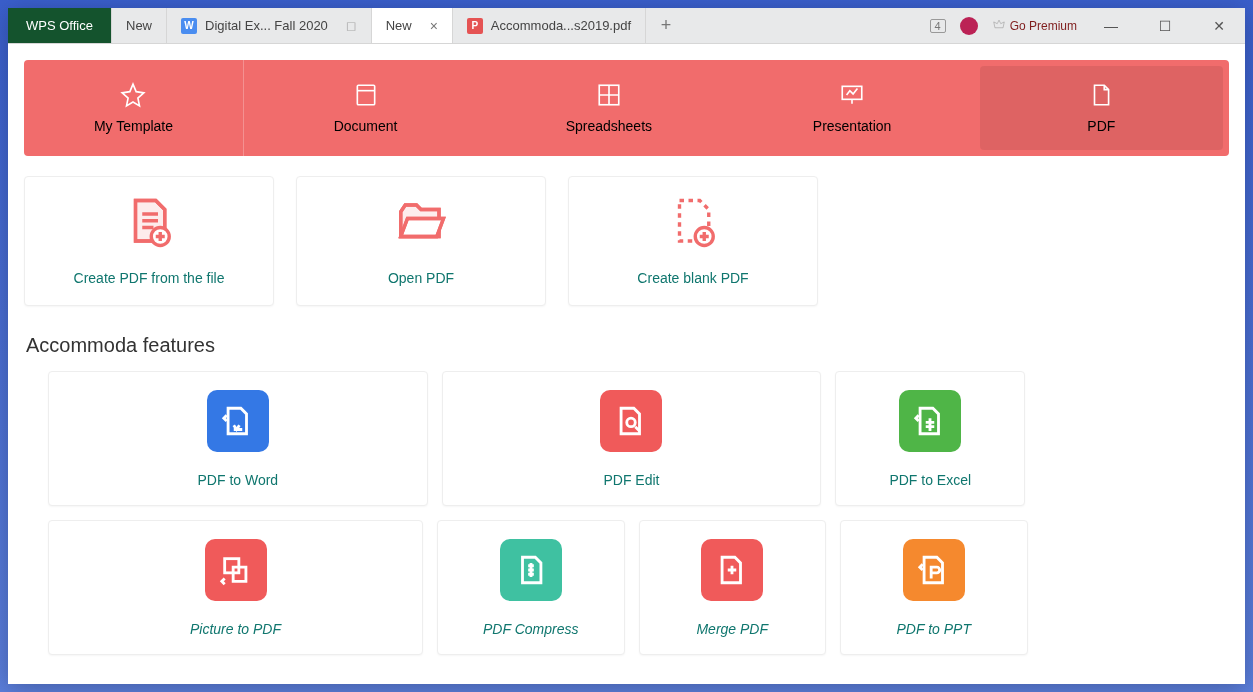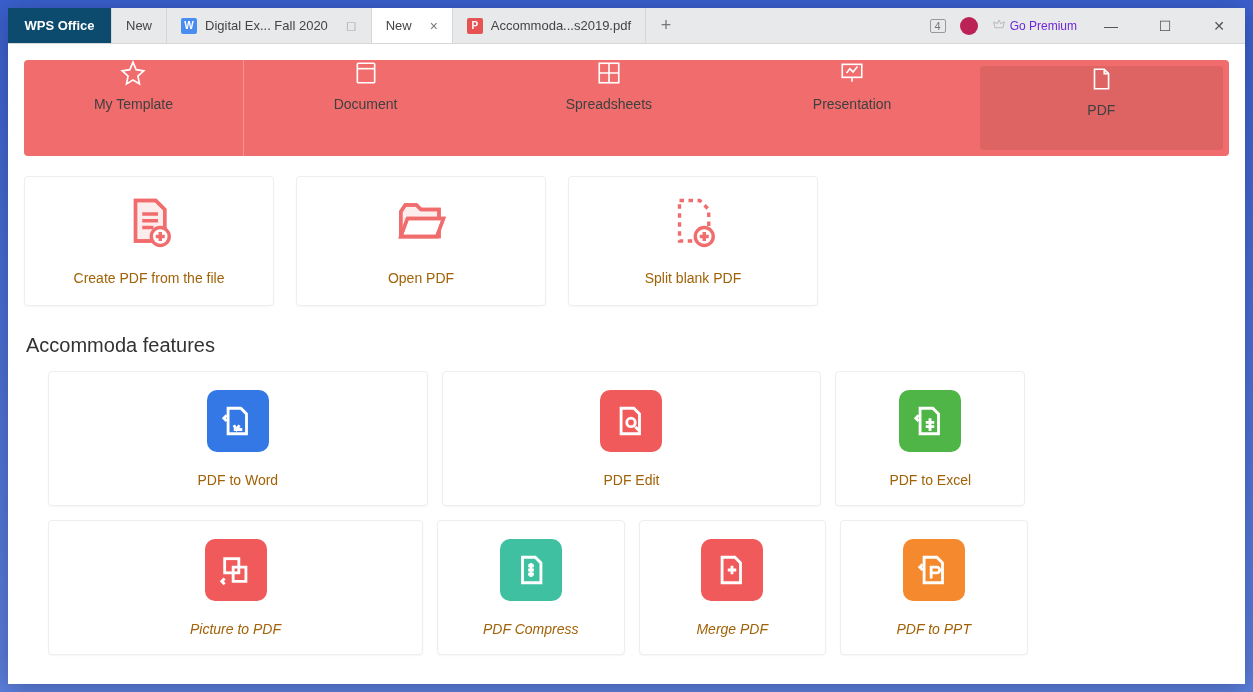--- a/index.html
+++ b/index.html
@@ -1,43 +1,43 @@
 <!DOCTYPE html>
 <html><head>
 <meta charset="utf-8">
 <style>
 * { margin: 0; padding: 0; box-sizing: border-box; font-family: "Segoe UI", -apple-system, sans-serif; }
 body { width: 1253px; height: 692px; background: linear-gradient(180deg, #3a5fcc 0%, #5b7edb 100%); overflow: hidden; }
 .window { position: absolute; top: 8px; left: 8px; right: 8px; bottom: 8px; background: #fff; border-radius: 4px; box-shadow: 0 4px 24px rgba(0,0,0,.25); display: flex; flex-direction: column; }
 .titlebar { display: flex; align-items: stretch; height: 36px; background: #e8e9ea; border-bottom: 1px solid #d6d6d6; }
 .titlebar .tab { display: flex; align-items: center; padding: 0 14px; font-size: 13px; color: #444; border-right: 1px solid #d6d6d6; position: relative; cursor: pointer; gap: 8px; }
-.tab.app { background: #0c4a6e; color: #fff; font-weight: 700; min-width: 104px; justify-content: center; }
+.tab.app { background: #14532d; color: #fff; font-weight: 400; min-width: 104px; justify-content: center; }
 .tab.active { background: #fff; }
 .tab .icon { width: 16px; height: 16px; display: inline-flex; align-items: center; justify-content: center; font-size: 10px; font-weight: bold; border-radius: 2px; color: #fff; }
 .tab .close { margin-left: 10px; color: #777; font-size: 14px; line-height: 1; }
 .tab .aux { margin-left: 10px; color: #aaa; font-size: 13px; }
 .addtab { width: 40px; display:flex;align-items:center;justify-content:center;font-size:18px;color:#777;cursor:pointer; }
 .title-spacer { flex: 1; }
 .title-tools { display:flex; align-items:center; gap:14px; padding: 0 6px; color:#777; }
 .title-tools .count { border:1px solid #999; border-radius:2px; padding:0 4px; font-size:11px; }
 .title-tools .avatar { width:18px;height:18px;border-radius:50%;background:#b25; display:inline-block; }
-.title-tools .prem { display:flex; align-items:center; gap:4px; font-size:12px; color:#6d28d9; }
+.title-tools .prem { display:flex; align-items:center; gap:4px; font-size:12px; color:#7f1d1d; }
 .winbtn { width:40px; text-align:center; font-size:14px; color:#555; cursor:pointer; }
 
 .content { flex:1; overflow:auto; padding: 16px; background:#fff; }
 .hero { background: #f16c6c; border-radius:4px; display:flex; height:96px; }
-.hero .seg { flex:1; display:flex; flex-direction:column; align-items:center; gap:10px; color:#404040; font-size:14px; }
+.hero .seg { flex:1; display:flex; flex-direction:column; align-items:center; justify-content:center; gap:10px; color:#000000; font-size:14px; }
 .hero .seg.first { border-right:1px solid rgba(255,255,255,.25); flex:0.9; }
 .hero .seg.active { background: rgba(0,0,0,.08); border-radius:4px; margin:6px; }
 .hero svg { stroke:#fff; fill:none; stroke-width:1.5; }
 
 .row3 { display:flex; gap:22px; margin-top:20px; }
 .card { background:#fff; border:1px solid #eee; border-radius:4px; box-shadow: 0 1px 2px rgba(0,0,0,.04); display:flex; flex-direction:column; align-items:center; justify-content:center; gap:16px; cursor:pointer; }
 .row3 .card { width:250px; height:130px; }
-.card .lbl { font-size:14px; color:#a16207; }
+.card .lbl { font-size:14px; color:#0f766e; }
 .card-icon svg { stroke:#f16c6c; fill:none; stroke-width:1.5; }
 
 .section-title { margin:28px 0 14px 2px; font-size:20px; color:#333; }
 
 .grid { display:grid; gap:14px;padding-left:24px; }
 .grid.r1 { grid-template-columns: 2fr 2fr 1fr 1fr; }
 .grid.r2 { grid-template-columns: 2fr 1fr 1fr 1fr 1fr; margin-top:14px;font-style:italic; }
 .fcard { height:135px; gap:20px; }
 .badge { width:62px; height:62px; border-radius:10px; display:flex; align-items:center; justify-content:center; }
 .badge svg { stroke:#fff; fill:none; stroke-width:2; }
@@ -146,21 +146,21 @@
               <path d="M3 18l3-8h16l-3 8z"></path>
             </svg></span>
         <span class="lbl">Open PDF</span>
       </div>
       <div class="card">
         <span class="card-icon"><svg width="54" height="54" viewBox="0 0 24 24">
               <path d="M6 2h9l4 4v14H6z" stroke-dasharray="2 2"></path>
               <circle cx="17" cy="18" r="4" fill="#fff"></circle>
               <path d="M17 16v4M15 18h4"></path>
             </svg></span>
-        <span class="lbl">Split blank PDF</span>
+        <span class="lbl">Create blank PDF</span>
       </div>
     </div>
 
     <div class="section-title">Accommoda features</div>
 
     <div class="grid r1">
       <div class="card fcard">
         <span class="badge" style="background:#3478e5">
             <svg width="34" height="34" viewBox="0 0 24 24">
               <path d="M5 3h9l4 4v14H5z"></path>

